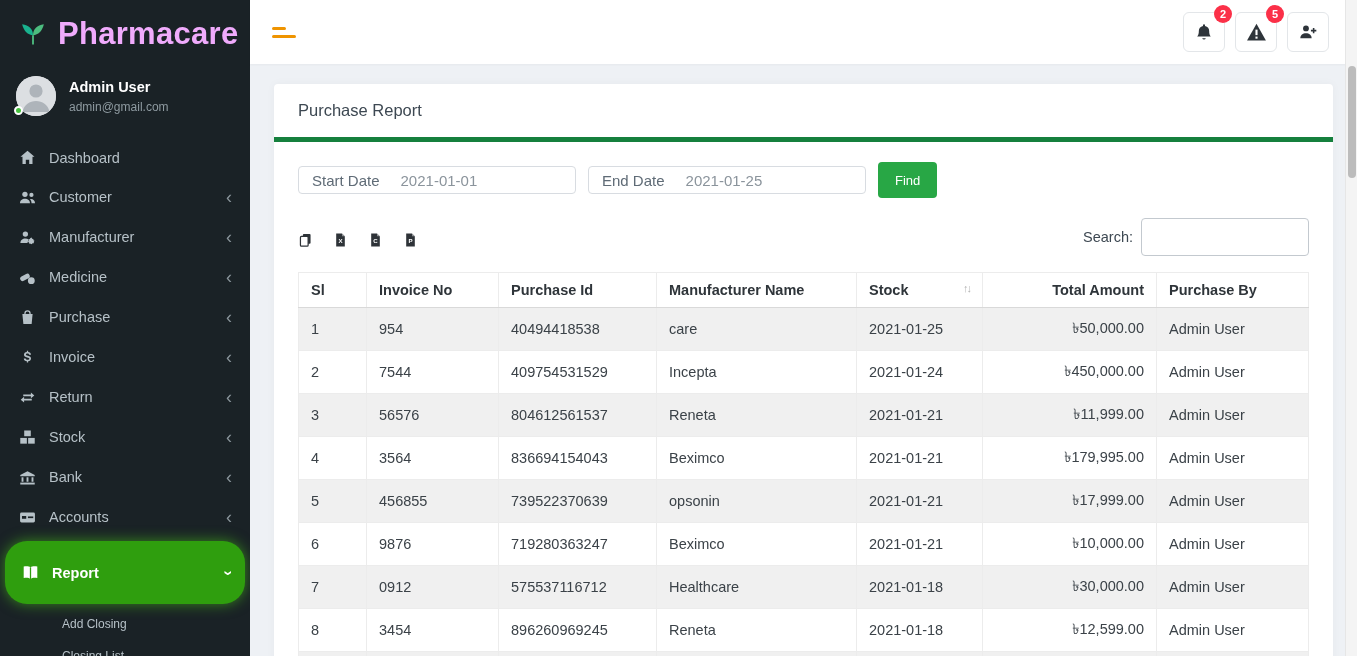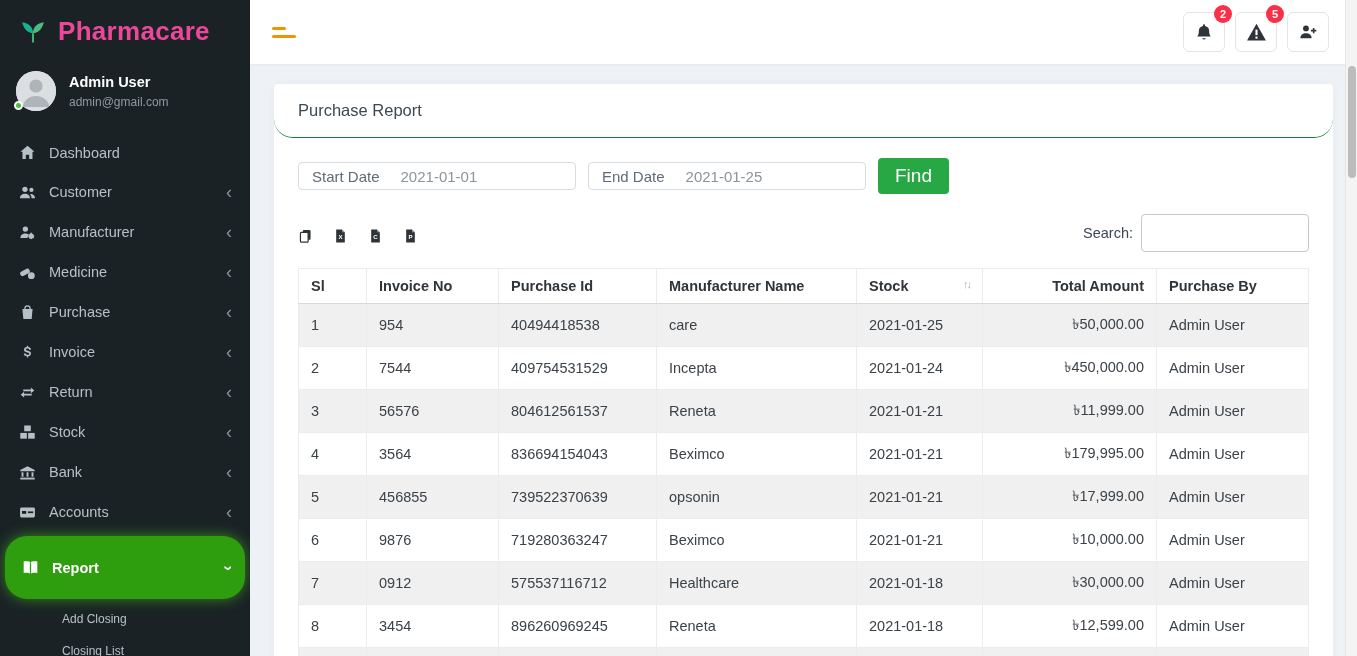--- a/index.html
+++ b/index.html
@@ -5,21 +5,21 @@
   * { box-sizing: border-box; }
   html,body { margin:0; padding:0; }
   body { font-family:"Liberation Sans","DejaVu Sans",sans-serif; background:#ddd; }
 
   .app { position:relative; width:1357px; height:656px; display:flex; overflow:hidden; background:#eef1f5; }
 
   
   .sidebar { width:250px; min-width:250px; background:#1a2226; color:#b6c1c7; display:flex; flex-direction:column; overflow:hidden; }
   .brand { display:flex; align-items:center; gap:10px; padding:16px 18px 12px; cursor:pointer; }
   .brand-icon svg { width:30px; height:30px; display:block; }
-  .brand-name { color:#ec4899; font-size:26px; font-weight:700; letter-spacing:.3px; }
+  .brand-name { color:#f0abfc; font-size:31px; font-weight:700; letter-spacing:.3px; }
   .profile { display:flex; align-items:center; gap:13px; padding:12px 16px 16px; }
   .avatar-wrap { position:relative; width:40px; height:40px; }
   .avatar-img { width:40px; height:40px; border-radius:50%; overflow:hidden; display:block; background:#d7dadd; }
   .avatar-img svg { display:block; }
   .status-dot { position:absolute; left:-2px; bottom:1px; width:9px; height:9px; border-radius:50%; background:#44c13c; border:2px solid #fff; }
   .profile-name { color:#fff; font-weight:700; font-size:14.5px; }
   .profile-email { color:#8e9aa0; font-size:12px; margin-top:5px; }
 
   .nav { flex:1; padding-top:6px; overflow:hidden; }
   .nav-item { display:flex; align-items:center; gap:13px; padding:11px 18px; font-size:14.5px; color:#b6c1c7; cursor:pointer; }
@@ -38,29 +38,29 @@
   .hamburger span:nth-child(1) { width:14px; }
   .hamburger span:nth-child(2) { width:24px; }
   .topbar-actions { display:flex; gap:10px; }
   .icon-btn { position:relative; width:42px; height:40px; background:#fff; border:1px solid #e3e6e9; border-radius:6px; display:flex; align-items:center; justify-content:center; cursor:pointer; color:#2e343a; }
   .icon-btn svg { width:18px; height:18px; fill:currentColor; }
   .icon-btn.warn svg { width:21px; height:21px; }
   .badge { position:absolute; top:-8px; right:-8px; min-width:18px; height:18px; padding:0 3px; border-radius:9px; background:var(--badge-red,#fb3048); color:#fff; font-size:11px; font-weight:700; display:flex; align-items:center; justify-content:center; }
 
   .content { flex:1; padding:20px 24px; overflow:hidden; }
   .card { background:#fff; border-radius:4px; box-shadow:0 0 10px rgba(0,0,0,.04); }
-  .card-header { padding:17px 24px; border-bottom:1px solid #15803d;border-radius:19px; }
+  .card-header { padding:17px 24px; border-bottom:5px solid #15803d; }
   .card-header h2 { margin:0; font-size:16.5px; font-weight:500; color:#3d4852; }
   .card-body { padding:20px 24px; }
 
   .filter-row { display:flex; align-items:center; gap:12px; }
   .input-group { display:flex; align-items:center; border:1px solid #d8dce1; border-radius:4px; height:28px; width:278px; background:#fff; }
   .ig-label { padding:0 13px; font-size:15px; color:#5f6b76; white-space:nowrap; }
   .ig-input { flex:1; min-width:0; border:none; outline:none; font-size:15px; color:#8b949c; padding:0 8px; height:100%; background:transparent; font-family:inherit; }
-  .find-btn { height:36px; padding:0 17px; background:var(--button-green,#28a745); color:#fff; border:none; border-radius:4px; font-size:19px; cursor:pointer; font-family:inherit; }
+  .find-btn { height:36px; padding:0 17px; background:var(--button-green,#28a745); color:#fff; border:none; border-radius:4px; font-size:13px; cursor:pointer; font-family:inherit; }
 
   .tools-row { display:flex; align-items:flex-end; justify-content:space-between; margin-top:20px; }
   .export-group { display:flex; gap:20px; align-items:center; padding-bottom:8px; }
   .export-btn { background:none; border:none; padding:0; cursor:pointer; color:#2e3338; display:flex; }
   .export-btn svg { width:15px; height:16px; fill:currentColor; }
   .search-group { display:flex; align-items:center; gap:8px; font-size:14.5px; color:#3d4852; }
   .search-group input { width:168px; height:38px; border:1px solid #c3c9cf; border-radius:4px; padding:0 8px; font-size:14px; outline:none; font-family:inherit; }
 
   .report-table { width:100%; border-collapse:collapse; margin-top:16px; font-size:14.5px; color:#3b4248; table-layout:fixed; }
   .report-table th, .report-table td { border:1px solid #ececec; padding:9px 12px; text-align:left; overflow:hidden; white-space:nowrap; }

